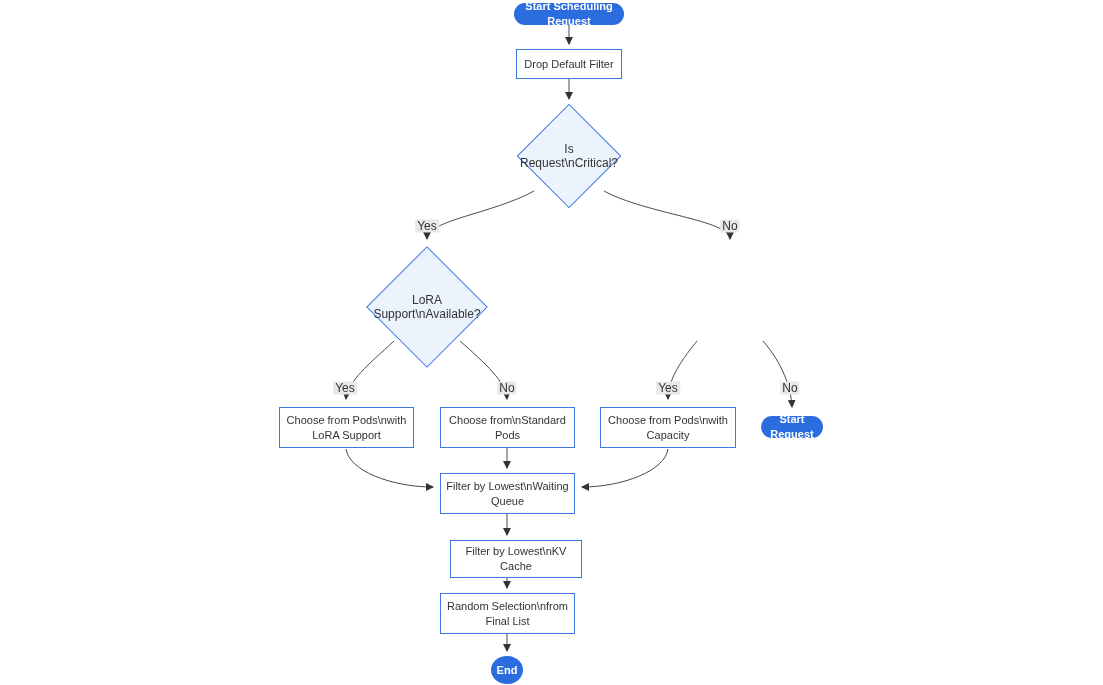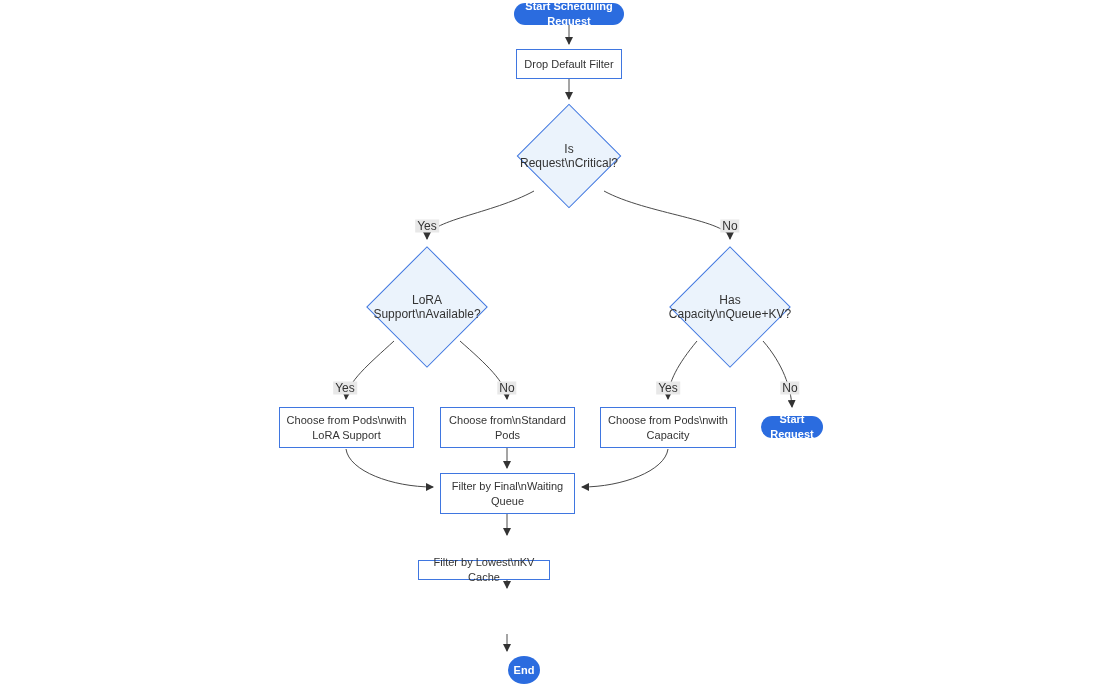--- a/index.html
+++ b/index.html
@@ -67,43 +67,41 @@
   <div class="diamond-wrap" style="left:517px;top:104px;width:104px;height:104px;">
     <div class="diamond-shape" style="width:74px;height:74px;"></div>
     <div class="diamond-label">Is Request\nCritical?</div>
   </div>
 
   <div class="diamond-wrap" style="left:366px;top:246px;width:122px;height:122px;">
     <div class="diamond-shape" style="width:86px;height:86px;"></div>
     <div class="diamond-label">LoRA Support\nAvailable?</div>
   </div>
 
-  <div class="diamond-wrap" style="left:669px;top:246px;width:122px;height:122px;">
-    <div class="diamond-shape" style="width:86px;height:86px;"></div>
-    <div class="diamond-label">Has Capacity\nQueue+KV?</div>
-  </div>
 
   <div class="node rect" style="left:279px;top:407px;width:135px;height:41px;">Choose from Pods\nwith
 LoRA Support</div>
 
   <div class="node rect" style="left:440px;top:407px;width:135px;height:41px;">Choose from\nStandard
 Pods</div>
 
   <div class="node rect" style="left:600px;top:407px;width:136px;height:41px;">Choose from Pods\nwith
 Capacity</div>
 
   <div class="node pill" style="left:761px;top:416px;width:62px;height:22px;border-radius:11px;">Start Request</div>
 
-  <div class="node rect" style="left:440px;top:473px;width:135px;height:41px;">Filter by Final\nWaiting
+  <div class="node rect" style="left:440px;top:473px;width:135px;height:41px;">Filter by Lowest\nWaiting
 Queue</div>
 
-  <div class="node rect" style="left:418px;top:540px;width:132px;height:20px;margin-top:20px;">Filter by Lowest\nKV Cache</div>
+  <div class="node rect" style="left:450px;top:540px;width:132px;height:38px;">Filter by Lowest\nKV Cache</div>
 
+  <div class="node rect" style="left:440px;top:593px;width:135px;height:41px;">Random Selection\nfrom
+Final List</div>
 
-  <div class="node pill" style="left:491px;top:656px;width:32px;height:28px;border-radius:50%;margin-left:17px;">End</div>
+  <div class="node pill" style="left:491px;top:656px;width:32px;height:28px;border-radius:50%;">End</div>
 
   <div class="edge-label" style="left:427px;top:226px;">Yes</div>
   <div class="edge-label" style="left:730px;top:226px;">No</div>
   <div class="edge-label" style="left:345px;top:388px;">Yes</div>
   <div class="edge-label" style="left:507px;top:388px;">No</div>
   <div class="edge-label" style="left:668px;top:388px;">Yes</div>
   <div class="edge-label" style="left:790px;top:388px;">No</div>
 
 </div>
 

